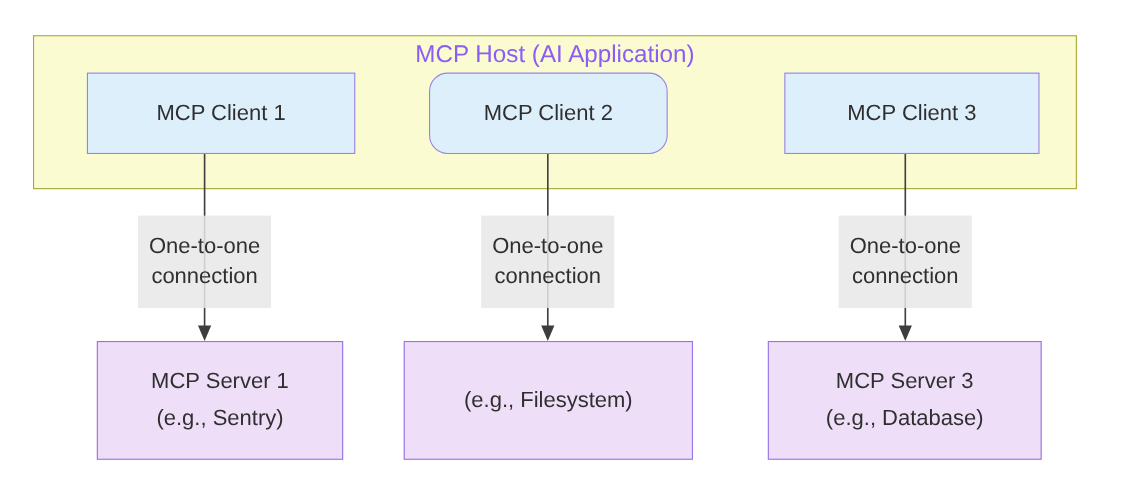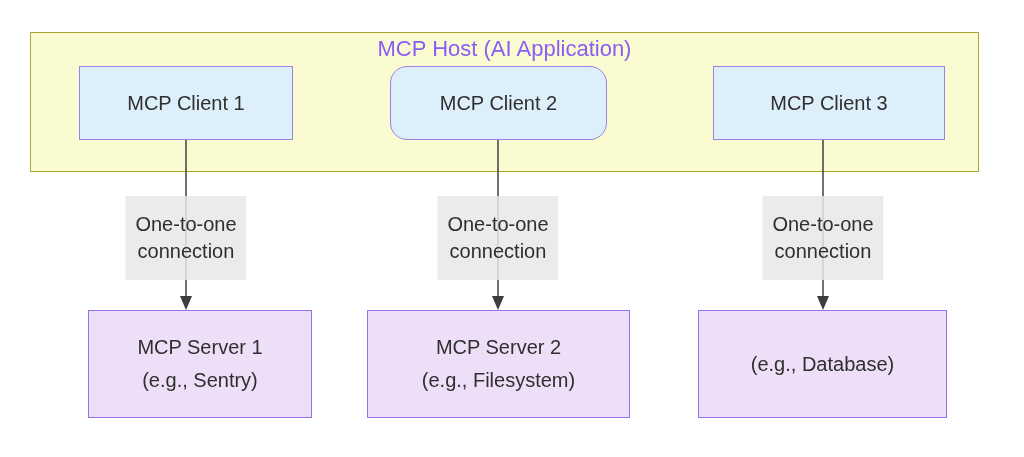--- a/index.html
+++ b/index.html
@@ -34,21 +34,21 @@
     top: 66px;
     height: 74px;
     background: #deeffc;
     border: 1.4px solid #9c82e3;
     box-sizing: border-box;
     display: flex;
     align-items: center;
     justify-content: center;
     font-size: 20px;
   }
-  .client-1 { left: 79px;  width: 214px; text-align: center; }
+  .client-1 { left: 79px;  width: 244px; text-align: center; }
   .client-2 { left: 390px; width: 217px; border-radius: 17px; }
   .client-3 { left: 713px; width: 232px; }
 
   .server-box {
     position: absolute;
     top: 310px;
     height: 108px;
     background: #eedef8;
     border: 1.4px solid #9673e6;
     box-sizing: border-box;
@@ -131,20 +131,20 @@
   <div class="edge-label edge-label-3">
     <div>One-to-one</div>
     <div>connection</div>
   </div>
 
   <div class="server-box server-1">
     <div>MCP Server 1</div>
     <div>(e.g., Sentry)</div>
   </div>
   <div class="server-box server-2">
-    <div>MCP Server 2</div>
     <div>(e.g., Filesystem)</div>
   </div>
   <div class="server-box server-3">
+    <div>MCP Server 3</div>
     <div>(e.g., Database)</div>
   </div>
 
 </div>
 
 </body></html>

